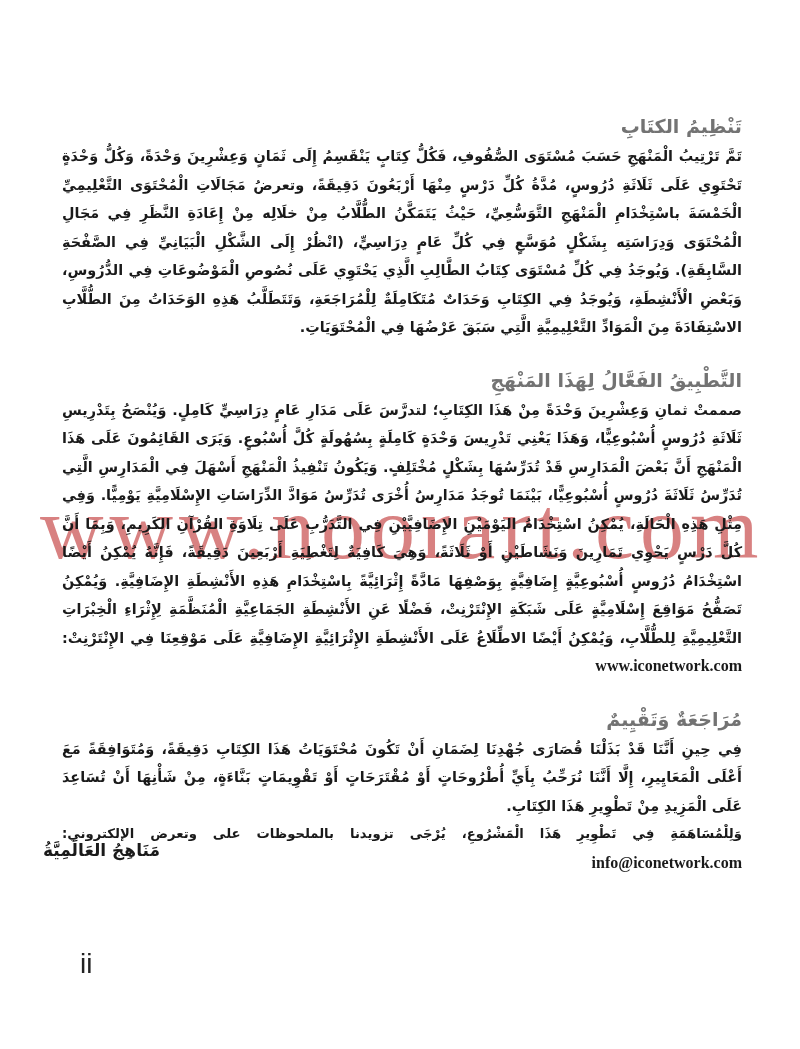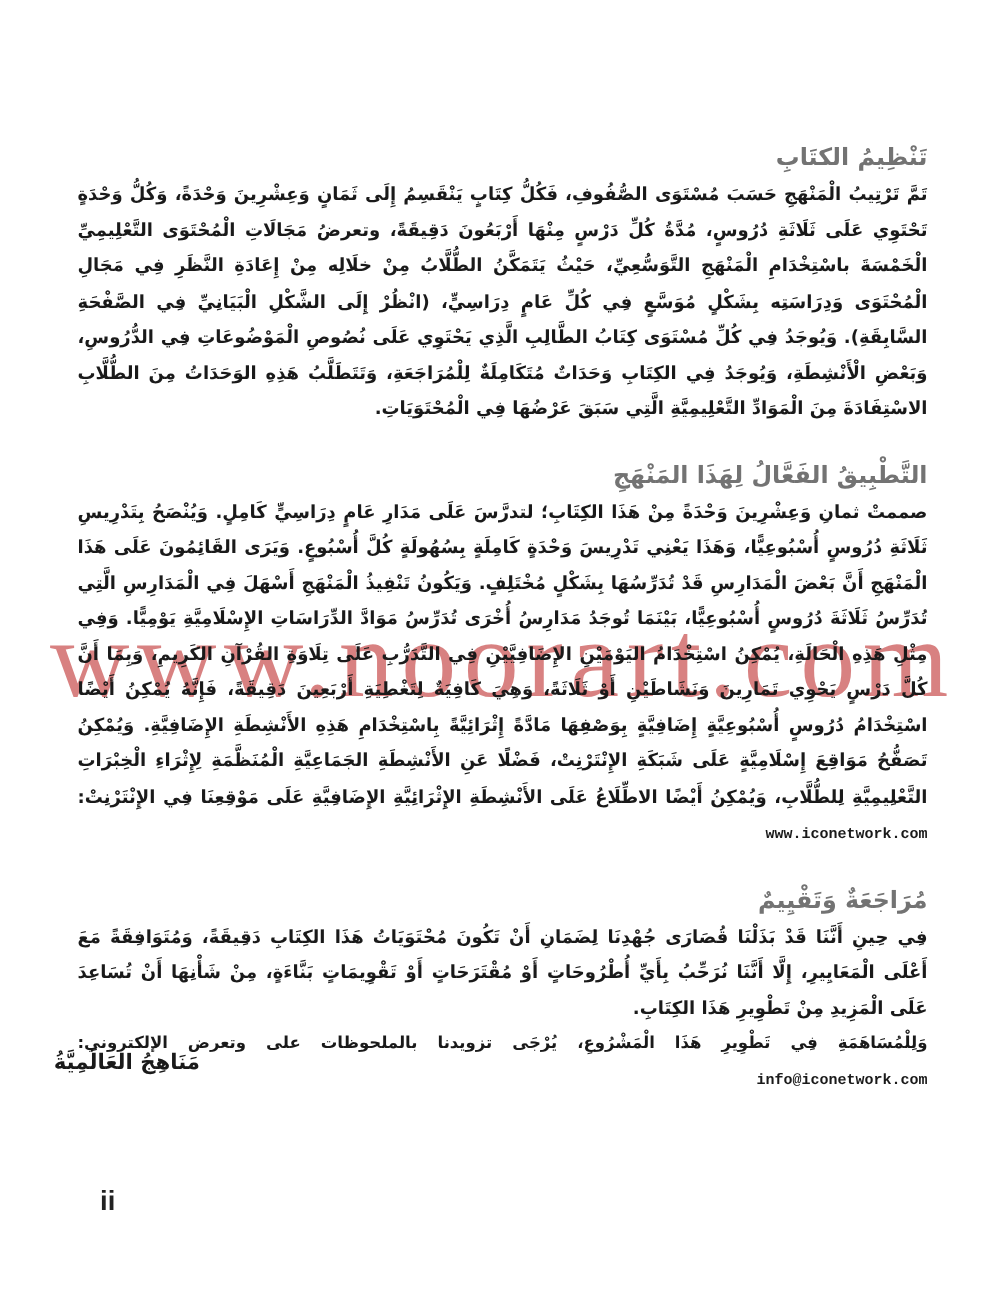--- a/index.html
+++ b/index.html
@@ -3,23 +3,23 @@
 <meta charset="utf-8">
 <style>
   html, body { margin:0; padding:0; background:#ffffff; }
   body { width:800px; height:1049px; position:relative; overflow:hidden;
          font-family:"DejaVu Sans", sans-serif; color:#1a1a1a; }
   .page { position:absolute; left:0; top:0; width:800px; height:1049px; }
   .content { position:absolute; left:62px; top:112px; width:680px; direction:rtl; text-align:justify; }
   .heading { color:#737373; font-weight:bold; font-size:19px; line-height:28px; margin:0 0 2px 0; }
   .para { font-size:14.4px; line-height:28.5px; font-weight:bold; margin:0; text-align-last:right; }
   .section { margin-bottom:24px; }
-  .ltr { direction:ltr; unicode-bidi:embed; font-family:Liberation Mono, monospace; font-weight:bold; font-size:12px; }
+  .ltr { direction:ltr; unicode-bidi:embed; font-family:Liberation Serif, serif; font-weight:bold; font-size:16px; }
   .signature { position:absolute; right:640px; top:840px; font-size:17px; font-weight:bold; direction:rtl; white-space:nowrap; left:64px; text-align:left; }
-  .pagenum { position:absolute; left:80px; top:948px; font-family:"Liberation Sans", sans-serif; font-weight:bold; font-size:22px; color:#222; }
+  .pagenum { position:absolute; left:80px; top:948px; font-family:"Liberation Sans", sans-serif; font-weight:normal; font-size:28px; color:#222; }
   .watermark { position:absolute; left:40px; top:478px; width:740px; font-family:"Liberation Serif", serif; font-size:88px; color:#b91c1c; opacity:0.55; letter-spacing:6px; pointer-events:none; white-space:nowrap; z-index:0; }
   .content, .signature, .pagenum { z-index:1; }
 </style>
 </head>
 <body>
 
 <div class="page">
 
   <div class="watermark">www.noorart.com</div>
 

